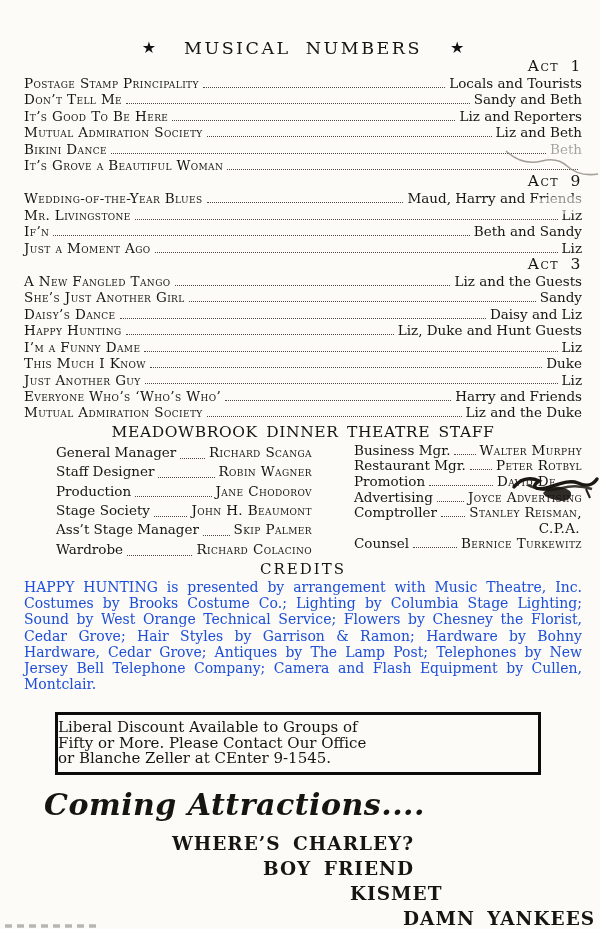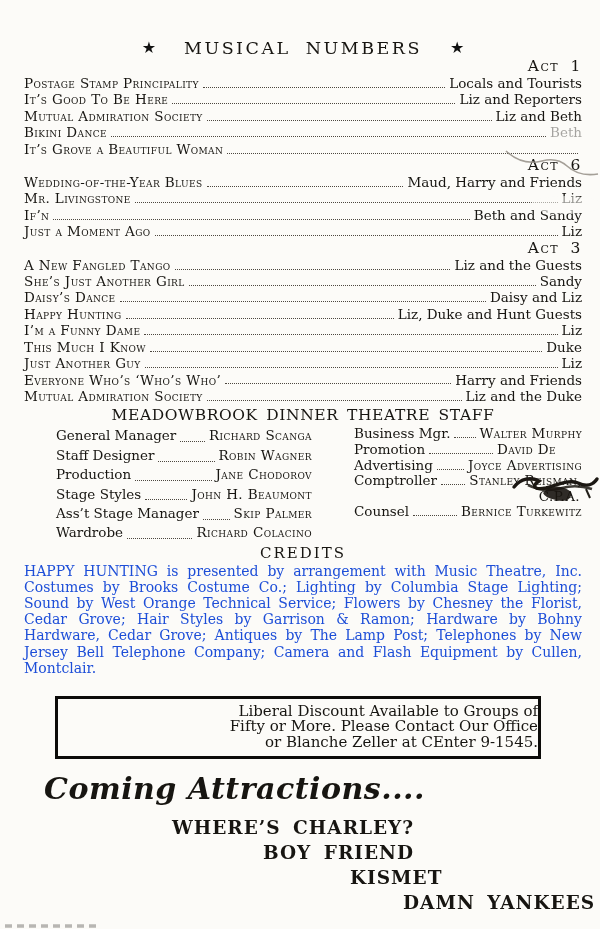--- a/index.html
+++ b/index.html
@@ -38,21 +38,21 @@
   .col-right .srow{line-height:15.6px;}
   .srow .name{font-variant:small-caps;letter-spacing:.4px;}
   .srow.cpa{display:block;text-align:right;padding-right:2px;}
   .pad-r{padding-right:26px;}
 
   
   .credits-head{text-align:center;font-size:15px;letter-spacing:2px;line-height:17px;margin-top:2px;}
   .credits-text{font-size:14px;line-height:16.15px;text-align:justify;margin-top:1px;color:#1d4ed8;}
 
   
-  .notice{margin:20px 0 0 31px;width:480px;border:3px solid #0c0b09;padding:5px 0 6px;text-align:right;font-size:15px;line-height:15.4px;}
+  .notice{margin:20px 0 0 31px;width:480px;border:3px solid #0c0b09;padding:5px 0 6px;text-align:left;font-size:15px;line-height:15.4px;}
   .notice div{white-space:nowrap;}
 
   
   .coming-head{margin:12px 0 0 20px;font-style:italic;font-weight:bold;font-size:30px;line-height:36px;letter-spacing:.5px;}
   .shows{margin-top:8px;}
   .show{font-weight:bold;font-size:18.5px;line-height:25px;letter-spacing:1px;word-spacing:5px;white-space:nowrap;}
   .show.s0{margin-left:148px;}
   .show.s1{margin-left:239px;}
   .show.s2{margin-left:326px;}
   .show.s3{margin-left:379px;}
@@ -72,20 +72,25 @@
     </div>
 
     <div class="act">
       <div class="act-head">Act 1</div>
       <div class="song">
         <span class="t">Postage Stamp Principality</span>
         <span class="lead"></span>
         <span class="p">Locals and Tourists</span>
       </div>
       <div class="song">
+        <span class="t">Don’t Tell Me</span>
+        <span class="lead"></span>
+        <span class="p">Sandy and Beth</span>
+      </div>
+      <div class="song">
         <span class="t">It’s Good To Be Here</span>
         <span class="lead"></span>
         <span class="p">Liz and Reporters</span>
       </div>
       <div class="song">
         <span class="t">Mutual Admiration Society</span>
         <span class="lead"></span>
         <span class="p">Liz and Beth</span>
       </div>
       <div class="song">
@@ -94,21 +99,21 @@
         <span class="p ghost">Beth</span>
       </div>
       <div class="song">
         <span class="t">It’s Grove a Beautiful Woman</span>
         <span class="lead"></span>
         <span class="p"></span>
       </div>
     </div>
 
     <div class="act">
-      <div class="act-head">Act 6</div>
+      <div class="act-head">Act 9</div>
       <div class="song">
         <span class="t">Wedding-of-the-Year Blues</span>
         <span class="lead"></span>
         <span class="p">Maud, Harry and Friends</span>
       </div>
       <div class="song">
         <span class="t">Mr. Livingstone</span>
         <span class="lead"></span>
         <span class="p">Liz</span>
       </div>
@@ -185,41 +190,46 @@
           <span>Staff Designer</span>
           <span class="lead"></span>
           <span class="name">Robin Wagner</span>
         </div>
         <div class="srow">
           <span>Production</span>
           <span class="lead"></span>
           <span class="name">Jane Chodorov</span>
         </div>
         <div class="srow">
-          <span>Stage Styles</span>
+          <span>Stage Society</span>
           <span class="lead"></span>
           <span class="name">John H. Beaumont</span>
         </div>
         <div class="srow">
           <span>Ass’t Stage Manager</span>
           <span class="lead"></span>
           <span class="name">Skip Palmer</span>
         </div>
         <div class="srow">
           <span>Wardrobe</span>
           <span class="lead"></span>
           <span class="name">Richard Colacino</span>
         </div>
       </div>
       <div class="col-gap"></div>
       <div class="col-right">
         <div class="srow">
           <span>Business Mgr.</span>
           <span class="lead"></span>
           <span class="name">Walter Murphy</span>
+        </div>
+        <div class="srow">
+          <span>Restaurant Mgr.</span>
+          <span class="lead"></span>
+          <span class="name">Peter Rotbyl</span>
         </div>
         <div class="srow">
           <span>Promotion</span>
           <span class="lead"></span>
           <span class="name pad-r">David De</span>
         </div>
         <div class="srow">
           <span>Advertising</span>
           <span class="lead"></span>
           <span class="name">Joyce Advertising</span>

